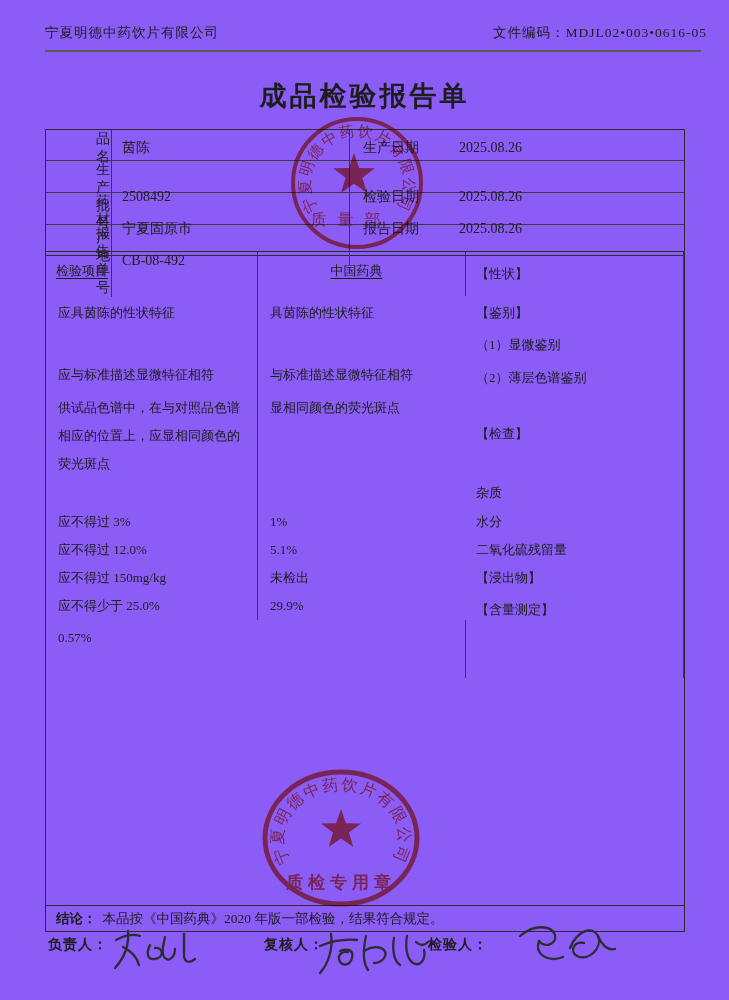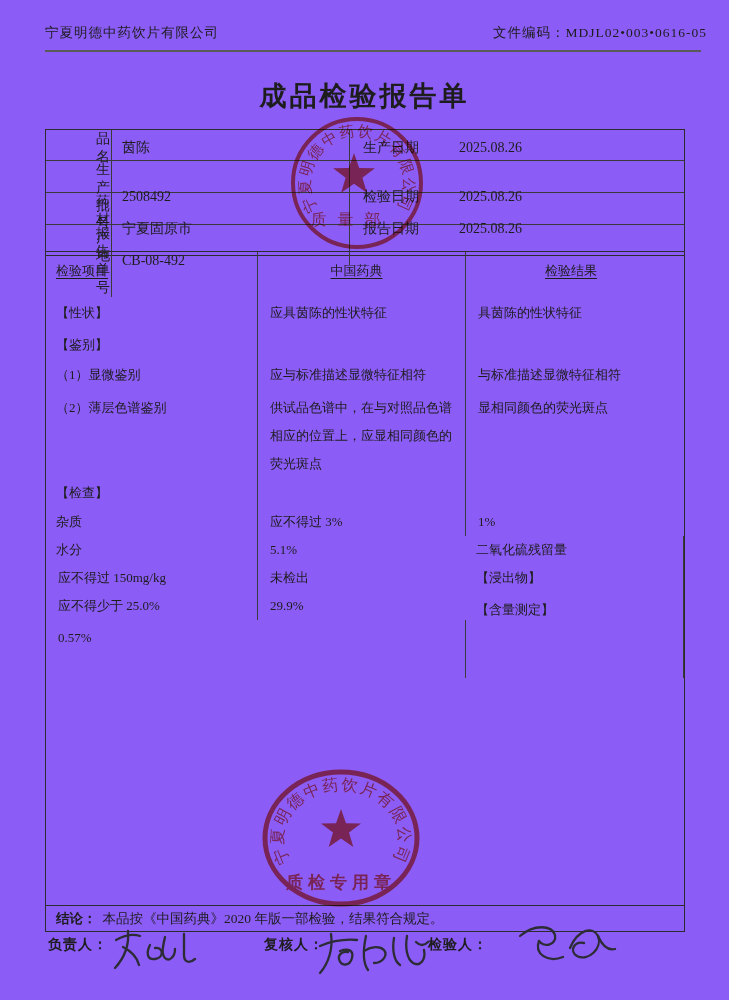--- a/index.html
+++ b/index.html
@@ -129,23 +129,20 @@
 
   <div class="spec-table">
     <div class="spec-grid">
 
       <div class="cell c1 hd">
           <span class="u">检验项目</span>
         </div>
       <div class="cell c2 hd">
           <span class="u">中国药典</span>
         </div>
-      <div class="cell c3 hd">
-          <span class="u">检验结果</span>
-        </div>
 
       <div class="cell c1">【性状】</div>
       <div class="cell c2">应具茵陈的性状特征</div>
       <div class="cell c3">具茵陈的性状特征</div>
 
       <div class="cell c1">【鉴别】</div>
       <div class="cell c2"></div>
       <div class="cell c3"></div>
 
       <div class="cell c1">（1）显微鉴别</div>
@@ -164,20 +161,21 @@
 
       <div class="cell c1">【检查】</div>
       <div class="cell c2"></div>
       <div class="cell c3"></div>
 
       <div class="cell c1">杂质</div>
       <div class="cell c2">应不得过 3%</div>
       <div class="cell c3">1%</div>
 
       <div class="cell c1">水分</div>
+      <div class="cell c2">应不得过 12.0%</div>
       <div class="cell c3">5.1%</div>
 
       <div class="cell c1">二氧化硫残留量</div>
       <div class="cell c2">应不得过 150mg/kg</div>
       <div class="cell c3">未检出</div>
 
       <div class="cell c1">【浸出物】</div>
       <div class="cell c2">应不得少于 25.0%</div>
       <div class="cell c3">29.9%</div>
 

